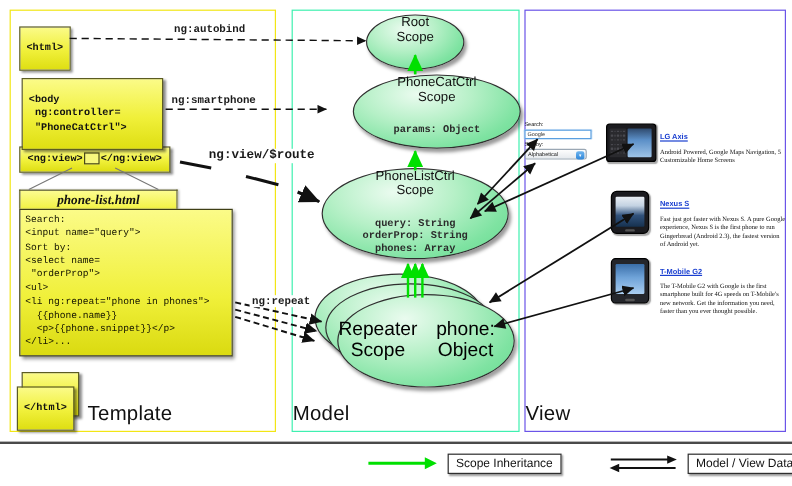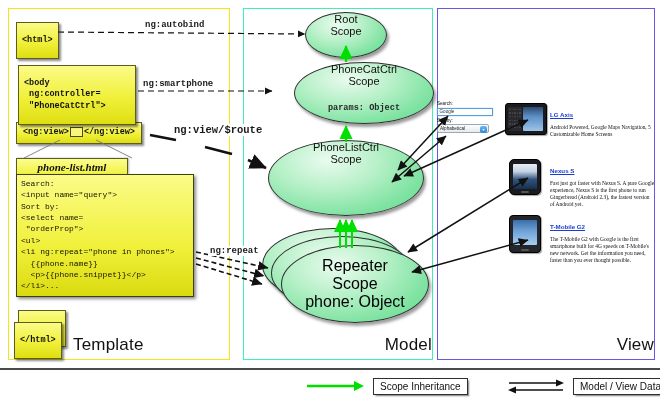--- a/index.html
+++ b/index.html
@@ -13,21 +13,21 @@
   
   #wires{position:absolute;left:0;top:0;width:660px;height:405px;pointer-events:none;z-index:5;}
 
   
   .col{position:absolute;background:#fff;box-sizing:border-box;}
   #col-template{left:8px;top:8px;width:222px;height:352px;border:1.5px solid #f2e615;}
   #col-model{left:243px;top:8px;width:190px;height:352px;border:1.5px solid #3ff0b0;}
   #col-view{left:437px;top:8px;width:218px;height:352px;border:1.5px solid #6b54e8;}
 
   .col-label{
-    position:absolute;bottom:4px;left:0;width:100%;text-align:right;
+    position:absolute;bottom:4px;left:0;width:100%;text-align:left;
     font-size:17px;color:#111;letter-spacing:.2px;
   }
   #col-template .col-label{text-align:left;padding-left:64px;}
 
   
   .ybox{
     position:absolute;box-sizing:border-box;
     background:linear-gradient(180deg,#fbfb88 0%,#f0f03a 55%,#dede12 100%);
     border:1.2px solid #5c5c22;
     box-shadow:2px 2px 2px rgba(0,0,0,.45);
@@ -46,21 +46,21 @@
     display:inline-block;width:11px;height:8px;
     border:1.1px solid #4a4a18;background:#f7f77e;
     vertical-align:middle;margin:0 1px;
   }
 
   
   #note-phonelist{
     position:absolute;left:16px;top:158px;width:178px;z-index:3;
   }
   #note-tab{
-    position:relative;width:112px;box-sizing:border-box;
+    position:relative;width:132px;box-sizing:border-box;
     background:linear-gradient(180deg,#fcfc90 0%,#f2f244 100%);
     border:1.2px solid #5c5c22;border-bottom:none;
     font-family:"Liberation Serif","DejaVu Serif",serif;
     font-weight:bold;font-style:italic;font-size:11px;color:#111;
     text-align:center;padding:2px 2px 1px 2px;
     box-shadow:1px 0 2px rgba(0,0,0,.3);
   }
   #note-body{
     position:relative;box-sizing:border-box;width:178px;
     background:linear-gradient(180deg,#fbfb88 0%,#f0f03a 60%,#dada10 100%);
@@ -93,21 +93,21 @@
   
   #stack{position:absolute;left:262px;top:228px;width:168px;height:100px;z-index:3;}
   #stack .layer{
     position:absolute;border-radius:50%;
     background:radial-gradient(ellipse at 38% 26%,#eafbef 0%,#b6f0c7 38%,#7fe3a2 72%,#62d98c 100%);
     border:1.3px solid #2f2f2f;box-shadow:2px 3px 3px rgba(0,0,0,.38);
   }
   #stack .l1{left:0;top:0;width:140px;height:72px;}
   #stack .l2{left:9px;top:8px;width:140px;height:72px;}
   #stack .l3{left:19px;top:17px;width:146px;height:76px;
-    display:flex;flex-direction:column;align-items:center;justify-content:center;text-align:center;}
+    display:flex;flex-direction:row;align-items:center;justify-content:center;text-align:center;}
 
   
   .wirelabel{
     position:absolute;z-index:6;
     font-family:"Liberation Mono","DejaVu Sans Mono",monospace;
     font-weight:bold;font-size:9px;color:#1a1a1a;
     background:#fff;padding:0 2px;white-space:nowrap;
   }
   #lbl-autobind{left:143px;top:20px;}
   #lbl-controller{left:141px;top:79px;}
@@ -285,20 +285,23 @@
     <div class="sname"><span>Root</span><br><span>Scope</span></div>
   </div>
 
   <div class="scope" id="scope-cat">
     <div class="sname"><span>PhoneCatCtrl</span><br><span>Scope</span></div>
     <div class="sprops">params: Object</div>
   </div>
 
   <div class="scope" id="scope-list">
     <div class="sname"><span>PhoneListCtrl</span><br><span>Scope</span></div>
+    <div class="sprops" style="white-space:pre;">query: String
+orderProp: String
+phones: Array</div>
   </div>
 
   <div id="stack">
     <div class="layer l1"></div>
     <div class="layer l2"></div>
     <div class="layer l3">
       <div class="sname"><span>Repeater</span><br><span>Scope</span></div>
       <div class="sprops">phone: Object</div>
     </div>
   </div>

